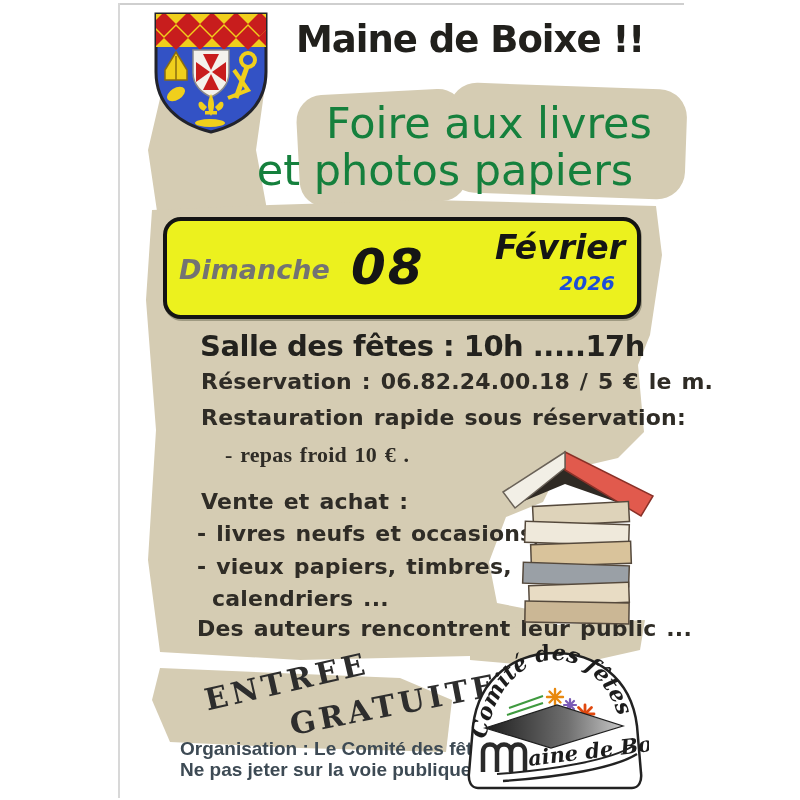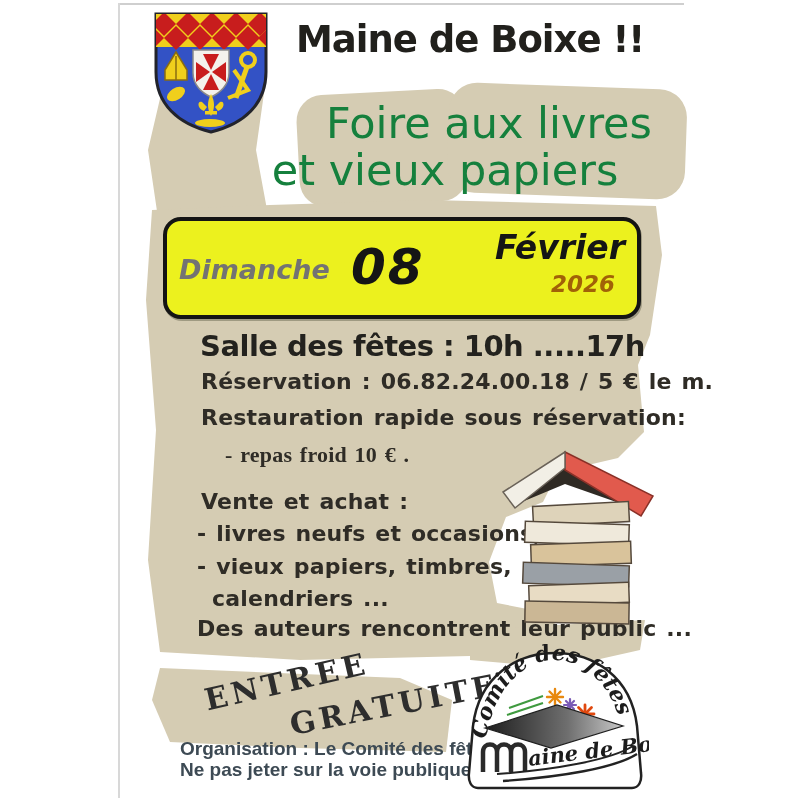--- a/index.html
+++ b/index.html
@@ -19,21 +19,21 @@
   .event-title{left:211px;top:100px;width:468px;text-align:center;font-size:43px;line-height:47px;
                font-weight:400;color:#15803d;z-index:2;}
   .event-title .l1{text-indent:88px;}
   
   .banner{left:163px;top:217px;width:470px;height:94px;background:#ecf11e;border:4px solid #141414;
           border-radius:18px;z-index:2;box-shadow:1px 2px 0 rgba(60,60,40,.35);}
   .banner .day{position:absolute;left:12px;top:33px;font-size:27px;font-weight:800;font-style:italic;color:#737373;}
   .banner .num{position:absolute;left:184px;top:2px;font-size:50px;line-height:88px;font-weight:800;
                font-style:italic;color:#151515;letter-spacing:2px;}
   .banner .month{position:absolute;right:12px;top:7px;font-size:33px;font-weight:800;font-style:italic;color:#151515;}
-  .banner .year{position:absolute;right:22px;top:50px;font-size:23px;font-weight:800;font-style:italic;color:#a16207;}
+  .banner .year{position:absolute;right:22px;top:50px;font-size:20px;font-weight:800;font-style:italic;color:#1d4ed8;}
   
   .venue{left:200px;top:329px;font-size:29px;font-weight:800;color:#23221e;z-index:2;letter-spacing:-0.5px;}
   .hand{font-size:22px;font-weight:bold;color:#2f2c26;z-index:2;letter-spacing:0.2px;word-spacing:2px;}
   
   .stamp{font-family:"DejaVu Serif",serif;font-weight:bold;font-size:30px;color:#2d2d2d;
          letter-spacing:4px;z-index:2;}
   .stamp1{left:203px;top:664px;transform:rotate(-13deg);}
   .stamp2{left:288px;top:684px;transform:rotate(-11deg);}
   
   .footer{left:180px;top:738px;font-family:"Liberation Sans",sans-serif;font-weight:bold;font-size:19px;
@@ -108,21 +108,21 @@
   <path d="M68,92 C73,90 73,99 66,101 L63,97 Z" fill="#f0cf1c"></path>
   <rect x="53" y="101" width="12" height="3.5" fill="#f0cf1c"></rect>
 
   <ellipse cx="58" cy="113" rx="15" ry="4" fill="#f0cf1c"></ellipse>
 </svg>
 
 <div class="abs town-title">Maine de Boixe !!</div>
 
 <div class="abs event-title">
   <div class="l1">Foire aux livres</div>
-  <div class="l2">et vieux papiers</div>
+  <div class="l2">et photos papiers</div>
 </div>
 
 <div class="abs banner">
   <span class="day">Dimanche</span>
   <span class="num">08</span>
   <span class="month">Février</span>
   <span class="year">2026</span>
 </div>
 
 <div class="abs venue">Salle des fêtes : 10h .....17h</div>

